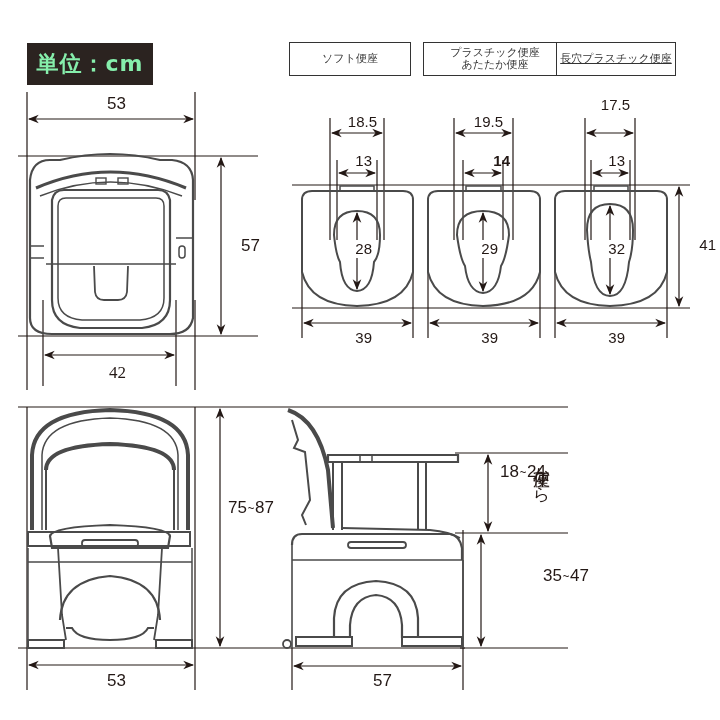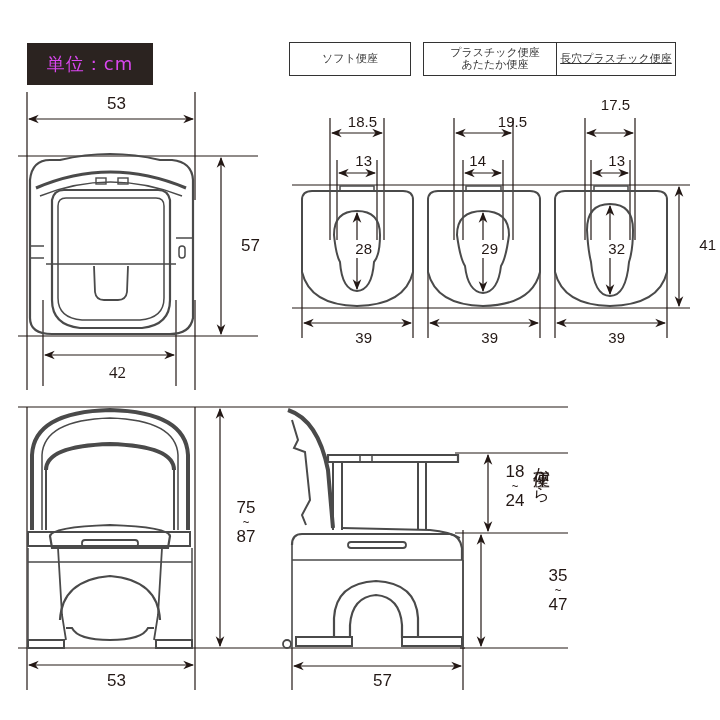--- a/index.html
+++ b/index.html
@@ -1,30 +1,30 @@
 <!DOCTYPE html>
 <html><head>
 <meta charset="utf-8">
 <style>
   html, body { margin:0; padding:0; background:#ffffff; }
   body { width:720px; height:720px; position:relative; overflow:hidden;
          font-family:"Liberation Sans","DejaVu Sans",sans-serif; color:#231815; }
   svg { position:absolute; left:0; top:0; }
   .unit-badge { position:absolute; left:27px; top:43px; width:126px; height:42px;
-    background:#2b2320; color:#d946ef; font-weight:normal; font-size:18px;
+    background:#2b2320; color:#86efac; font-weight:bold; font-size:22px;
     display:flex; align-items:center; justify-content:center; letter-spacing:1px;
     font-family:"DejaVu Sans",sans-serif; }
   .seat-tab { position:absolute; top:42px; height:34px; border:1.6px solid #333;
     background:#fff; display:flex; align-items:center; justify-content:center; flex-direction:column;
     font-size:11px; line-height:12px; color:#333; box-sizing:border-box;
     font-family:"DejaVu Sans",sans-serif; }
   .dim { position:absolute; font-size:17px; color:#231815; text-align:right; line-height:18px;
     font-family:"Liberation Sans",sans-serif; }
   .dim.small { font-size:15px; }
-  .stack { display:flex; flex-direction:column; align-items:center; line-height:19px; }
+  .stack { display:flex; flex-direction:row; align-items:center; line-height:19px; }
   .tilde { font-size:14px; line-height:10px; transform:scaleX(0.8); }
   .vtext { position:absolute; writing-mode:vertical-rl; font-size:17px; line-height:18px;
     font-family:"DejaVu Sans",sans-serif; color:#231815; letter-spacing:-1px; }
   .stroke { stroke:#4a4a4a; fill:none; }
 </style>
 </head>
 <body>
 
 <svg width="720" height="720" viewBox="0 0 720 720">
   <defs>
@@ -192,22 +192,22 @@
 
 <div class="dim" style="left:96px;top:95px;width:30px;">53</div>
 <div class="dim" style="left:230px;top:237px;width:30px;">57</div>
 <div class="dim" style="left:96px;top:364px;width:30px;font-family:Liberation Serif, serif;">42</div>
 
 <div class="dim small" style="left:337px;top:113px;width:40px;">18.5</div>
 <div class="dim small" style="left:342px;top:152px;width:30px;">13</div>
 <div class="dim small" style="left:342px;top:240px;width:30px;background:#fff;">28</div>
 <div class="dim small" style="left:342px;top:329px;width:30px;">39</div>
 
-<div class="dim small" style="left:463px;top:113px;width:40px;margin-left:24px;">19.5</div>
-<div class="dim small" style="left:456px;top:152px;width:30px;">14</div>
+<div class="dim small" style="left:463px;top:113px;width:40px;">19.5</div>
+<div class="dim small" style="left:480px;top:152px;width:30px;font-weight:bold;">14</div>
 <div class="dim small" style="left:468px;top:240px;width:30px;background:#fff;">29</div>
 <div class="dim small" style="left:468px;top:329px;width:30px;">39</div>
 
 <div class="dim small" style="left:590px;top:96px;width:40px;">17.5</div>
 <div class="dim small" style="left:595px;top:152px;width:30px;">13</div>
 <div class="dim small" style="left:595px;top:240px;width:30px;background:#fff;">32</div>
 <div class="dim small" style="left:595px;top:329px;width:30px;">39</div>
 
 <div class="dim small" style="left:686px;top:236px;width:30px;">41</div>
 

